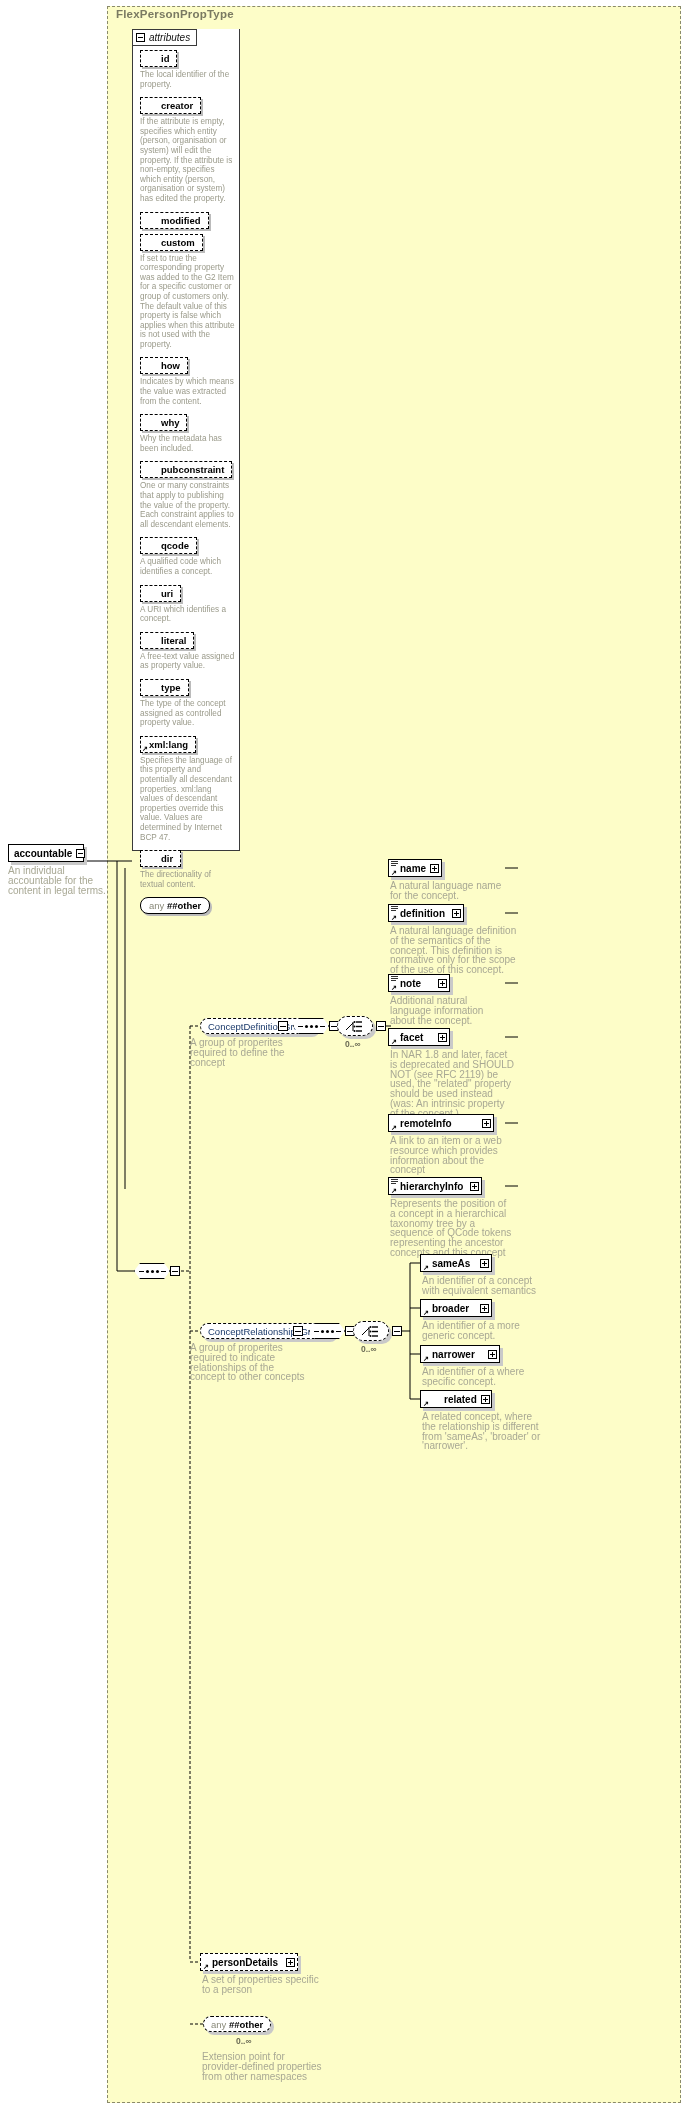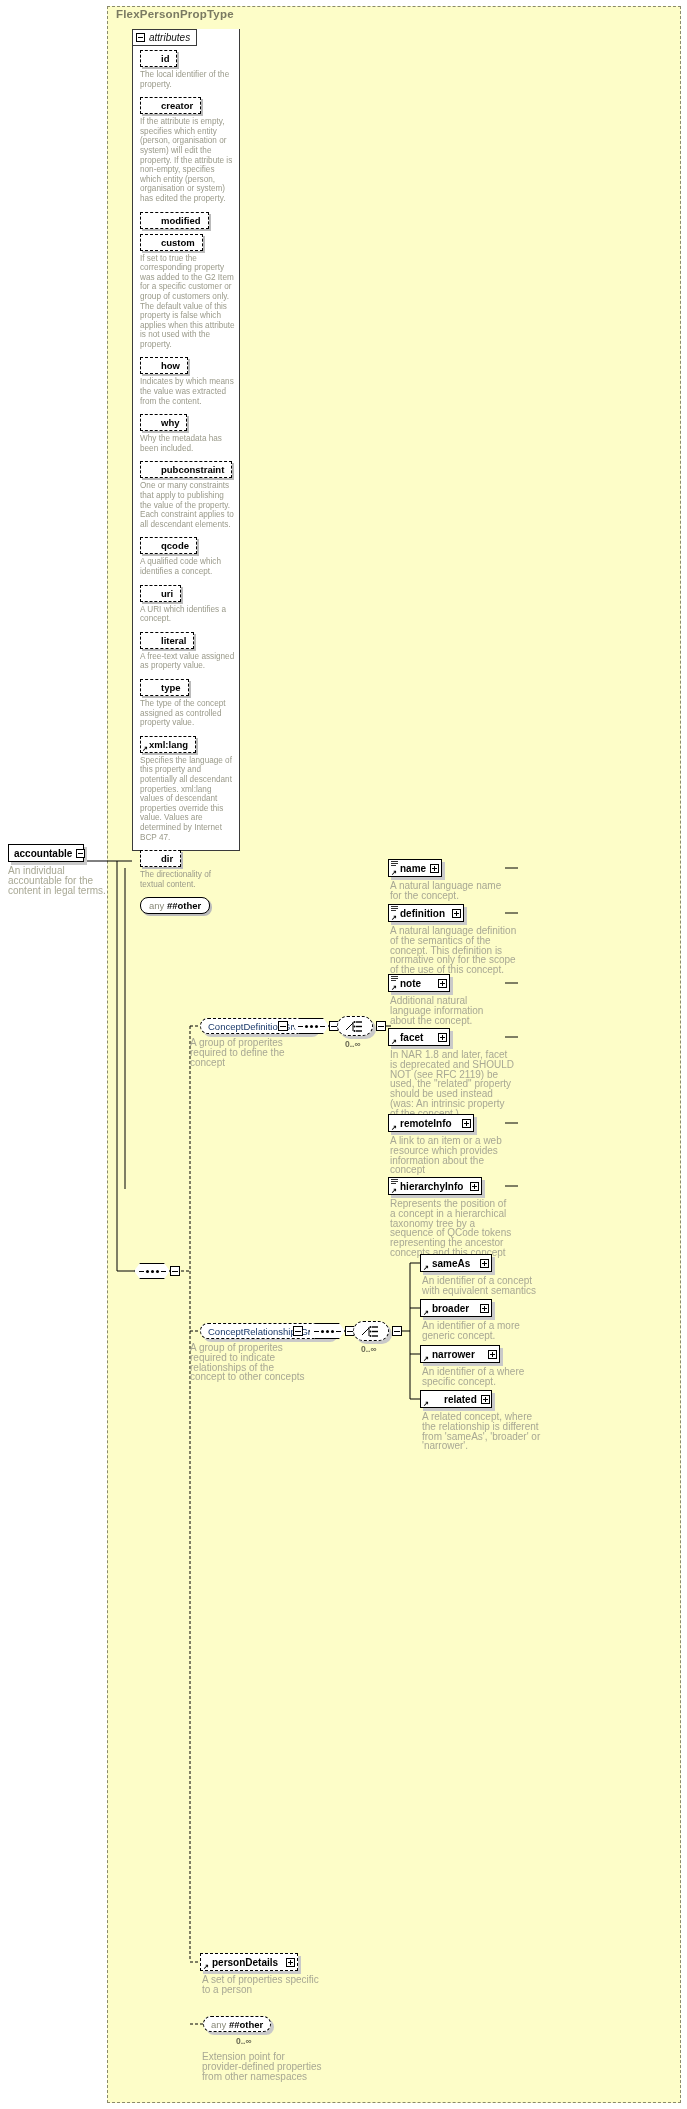--- a/index.html
+++ b/index.html
@@ -453,21 +453,21 @@
   </div>
   <div class="desc" style="left:390px; top:996px; width:120px;">Additional natural language information about the concept.</div>
 
   <div class="elem-box" style="left:388px; top:1028px; width:62px;">
     <span class="corner-arrow">↗</span>
     <span class="nm" style="margin-left:8px;">facet</span>
     <span class="plus-sq" style="margin-left:auto;"></span>
   </div>
   <div class="desc" style="left:390px; top:1050px; width:124px;">In NAR 1.8 and later, facet is deprecated and SHOULD NOT (see RFC 2119) be used, the "related" property should be used instead (was: An intrinsic property of the concept.)</div>
 
-  <div class="elem-box" style="left:388px; top:1114px; width:86px;">
+  <div class="elem-box" style="left:388px; top:1114px; width:106px;">
     <span class="corner-arrow">↗</span>
     <span class="nm" style="margin-left:8px;">remoteInfo</span>
     <span class="plus-sq" style="margin-left:auto;"></span>
   </div>
   <div class="desc" style="left:390px; top:1136px; width:118px;">A link to an item or a web resource which provides information about the concept</div>
 
   <div class="elem-box" style="left:388px; top:1177px; width:94px;">
     <span class="doc-lines">
         <i></i>
         <i></i>

